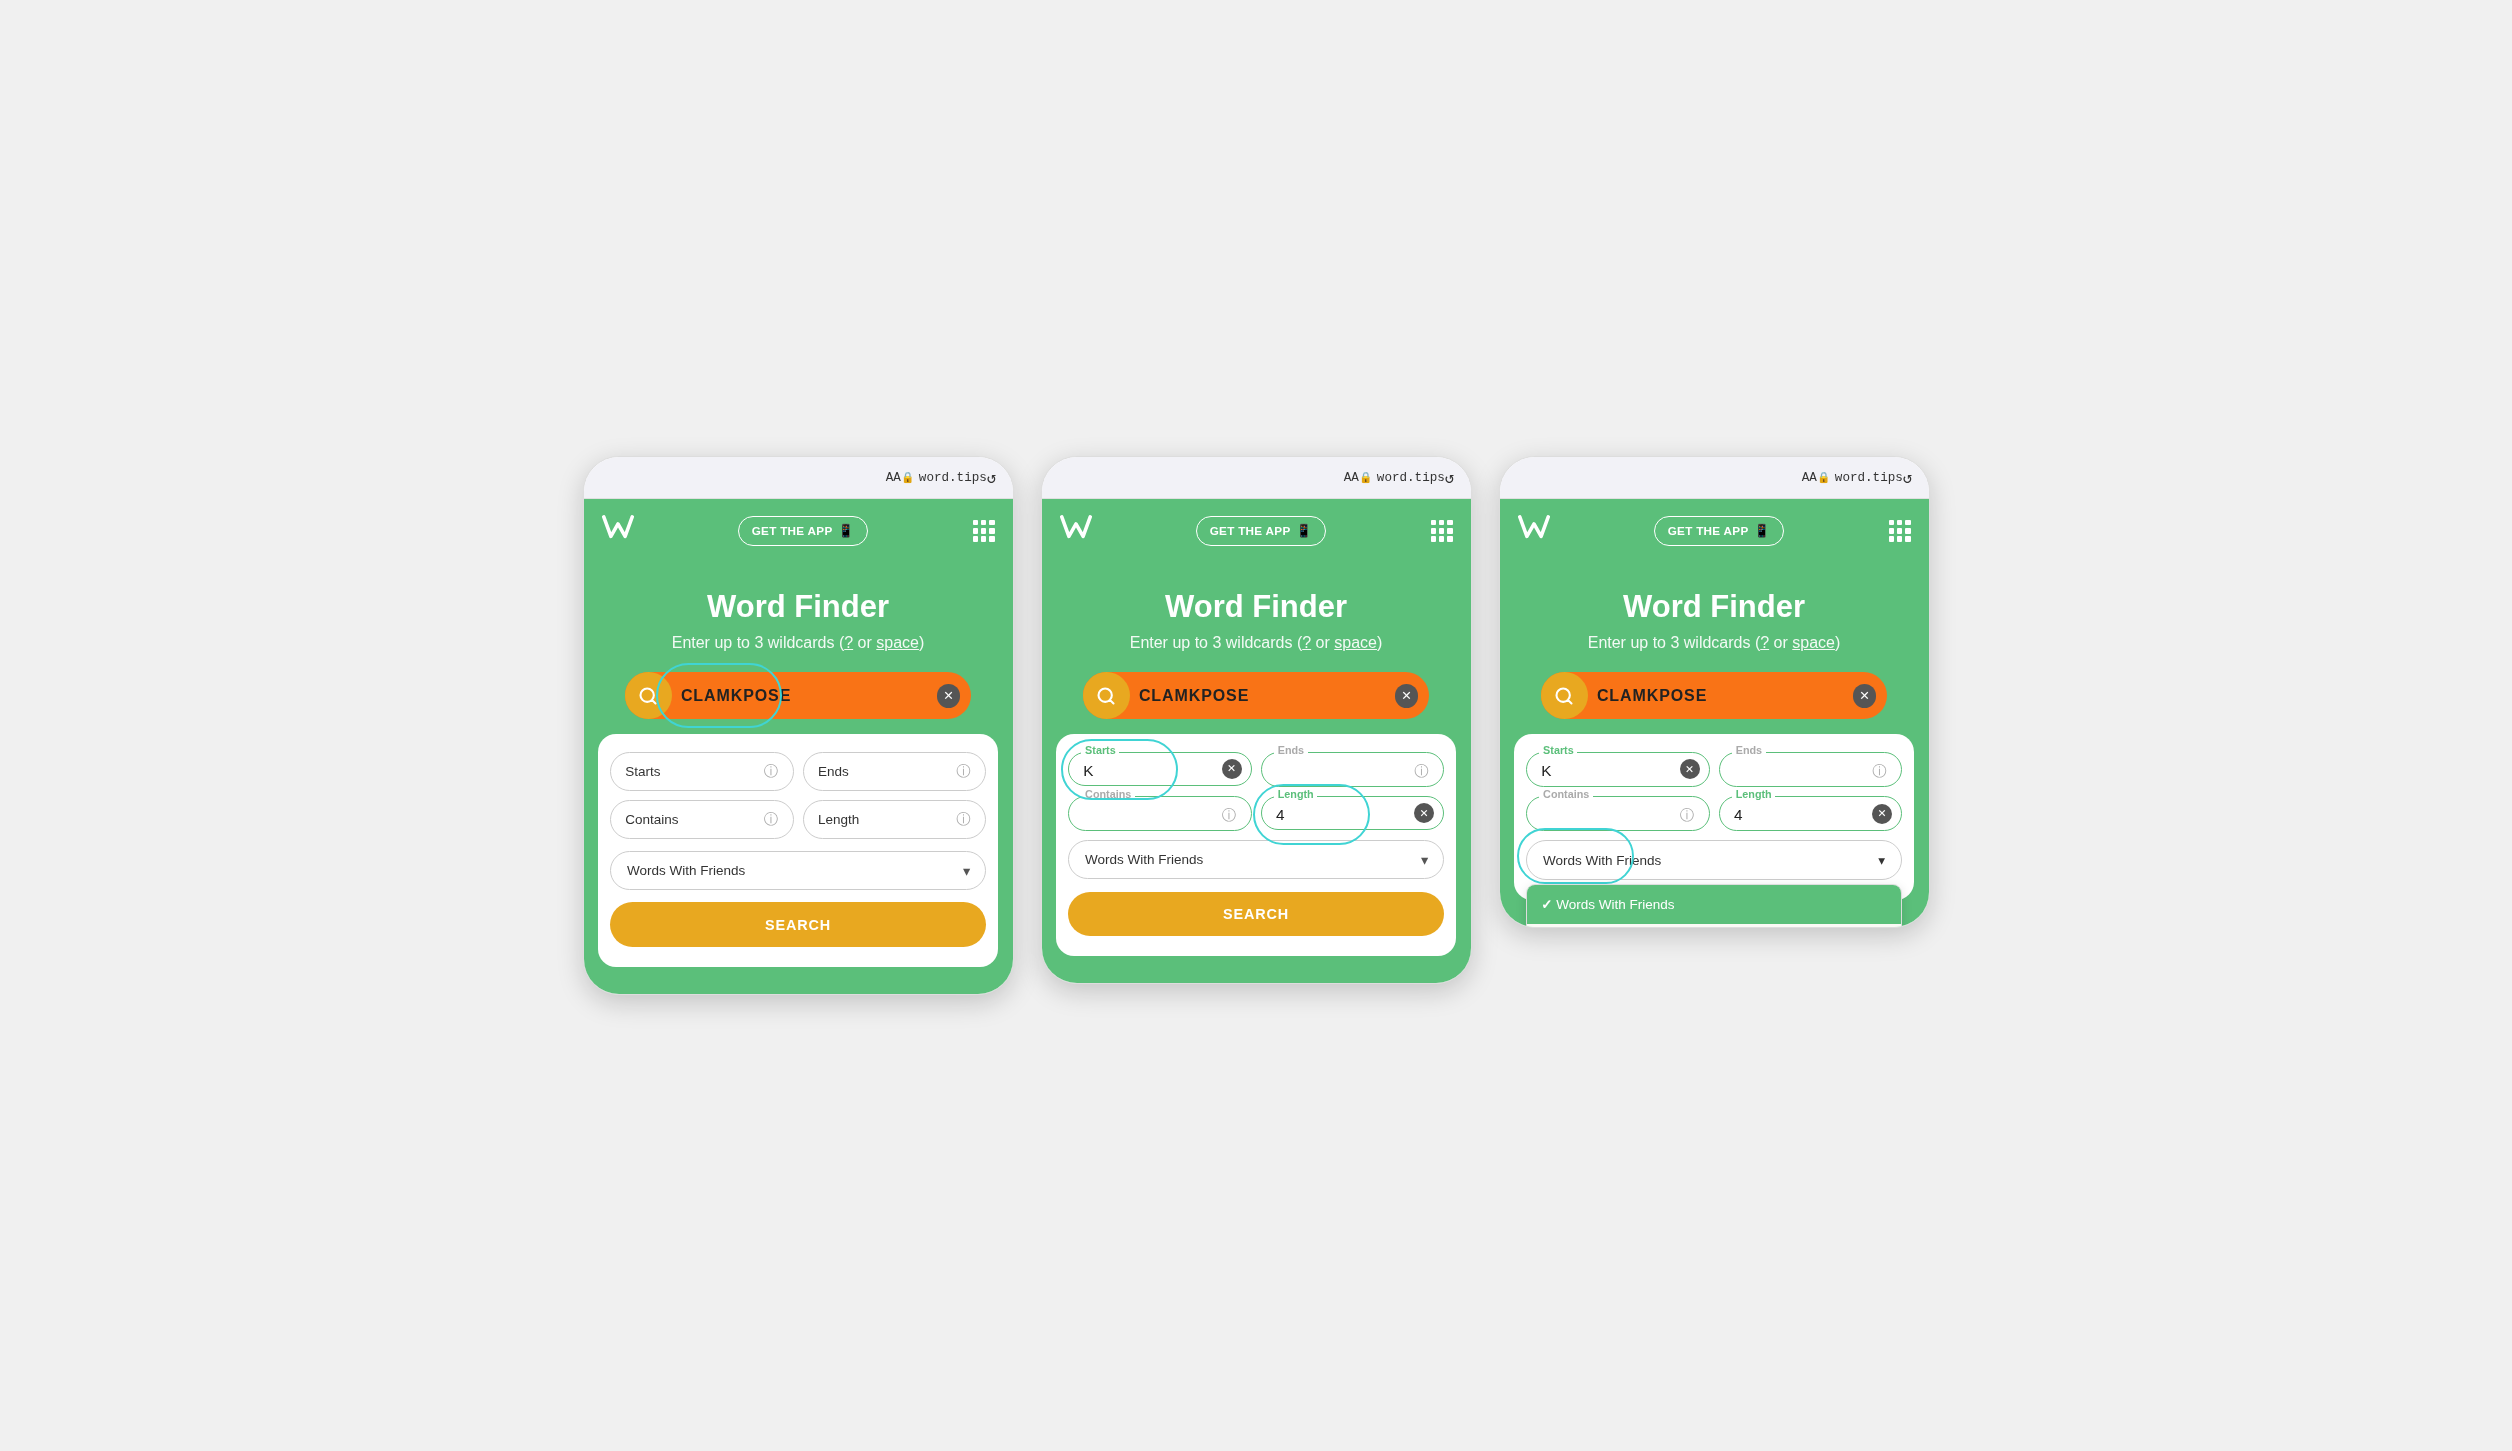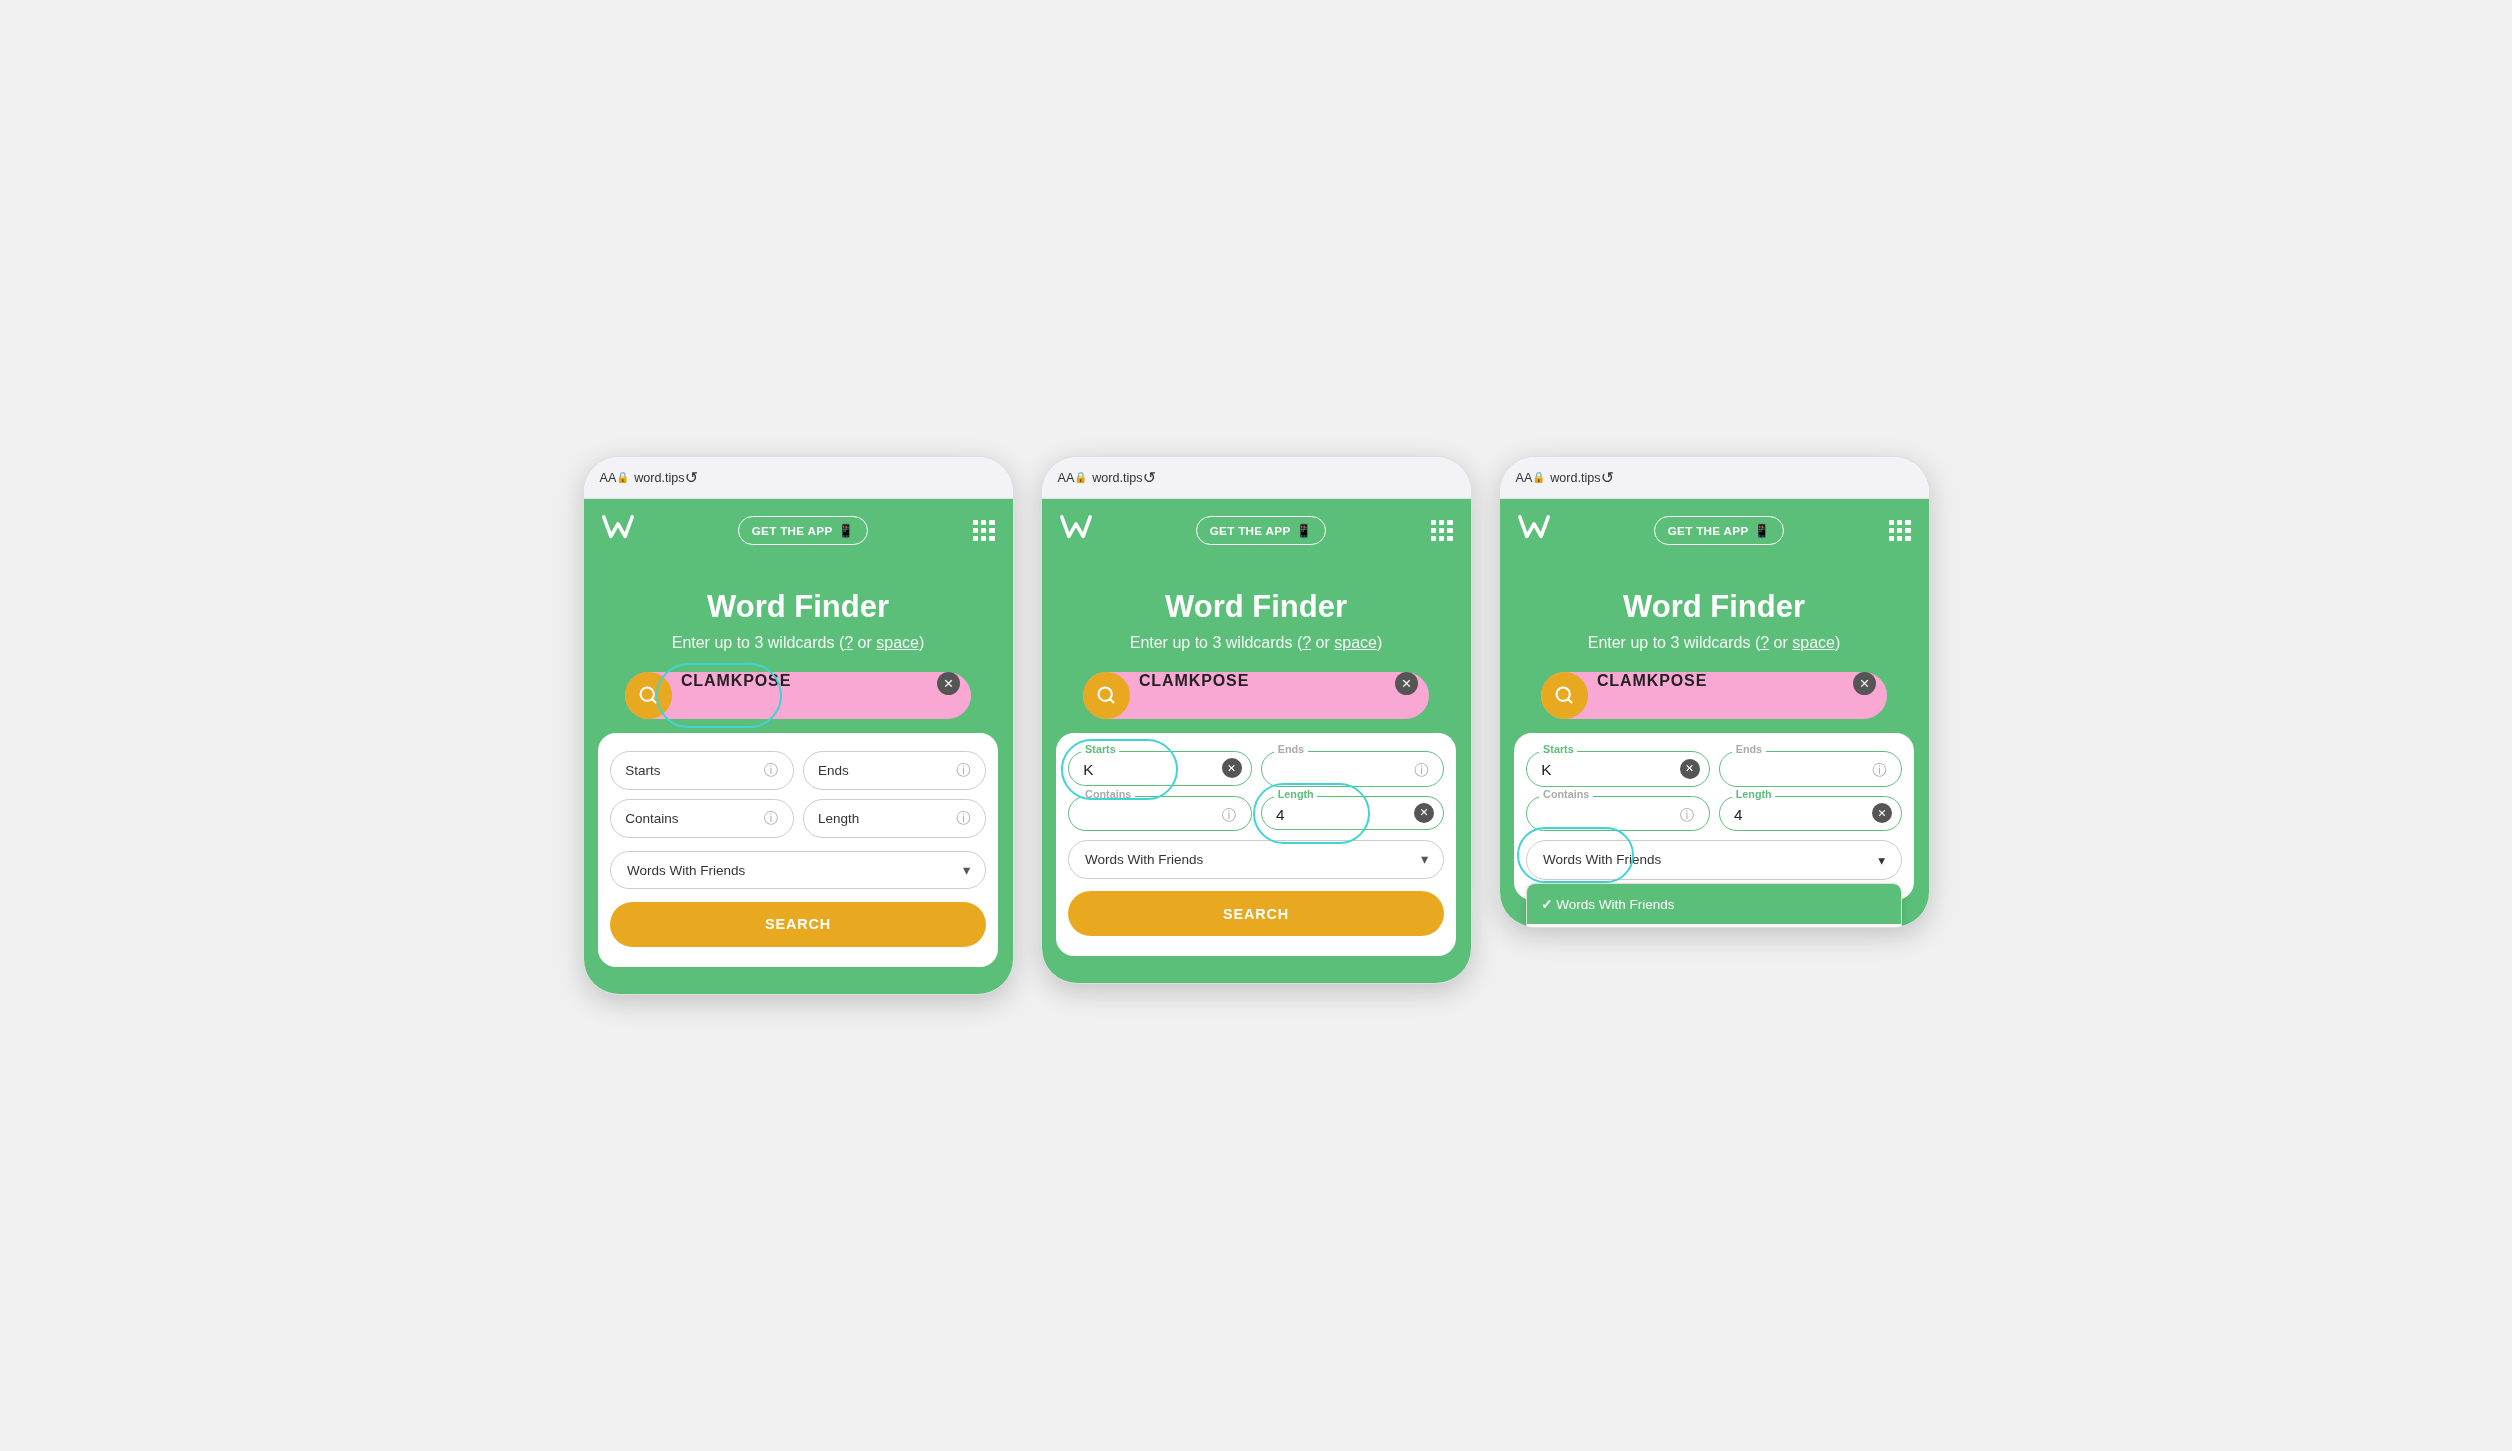--- a/index.html
+++ b/index.html
@@ -25,22 +25,23 @@
       overflow: hidden;
       box-shadow: 0 7.2px 27px rgba(0,0,0,0.18);
       border: 0.9px solid #ddd;
     }
     
     .browser-bar {
       background: #f2f2f7;
       padding: 10.8px 16px;
       display: flex;
       align-items: center;
-      justify-content: flex-start;
+      justify-content: flex-end;
       border-bottom: 0.9px solid #e0e0e0;
+      font-family: Liberation Mono, monospace;
     }
     .browser-aa {
       font-size: 12.6px;
       color: #333;
       font-weight: 500;
     }
     .browser-url {
       display: flex;
       align-items: center;
       gap: 4.5px;
@@ -116,24 +117,24 @@
     }
     .hero-subtitle {
       color: #fff;
       font-size: 16px;
       opacity: 0.92;
       margin-bottom: 20px;
     }
     .hero-subtitle u { text-decoration: underline; }
     
     .search-bar {
-      background: #f9a8d4;
+      background: #f97316;
       border-radius: 45px;
       display: flex;
-      align-items: flex-start;
+      align-items: center;
       margin: 0 0 0;
       overflow: visible;
       position: relative;
     }
     .search-icon-btn {
       background: #e8a820;
       border: none;
       border-radius: 45px;
       width: 47px;
       height: 47px;

